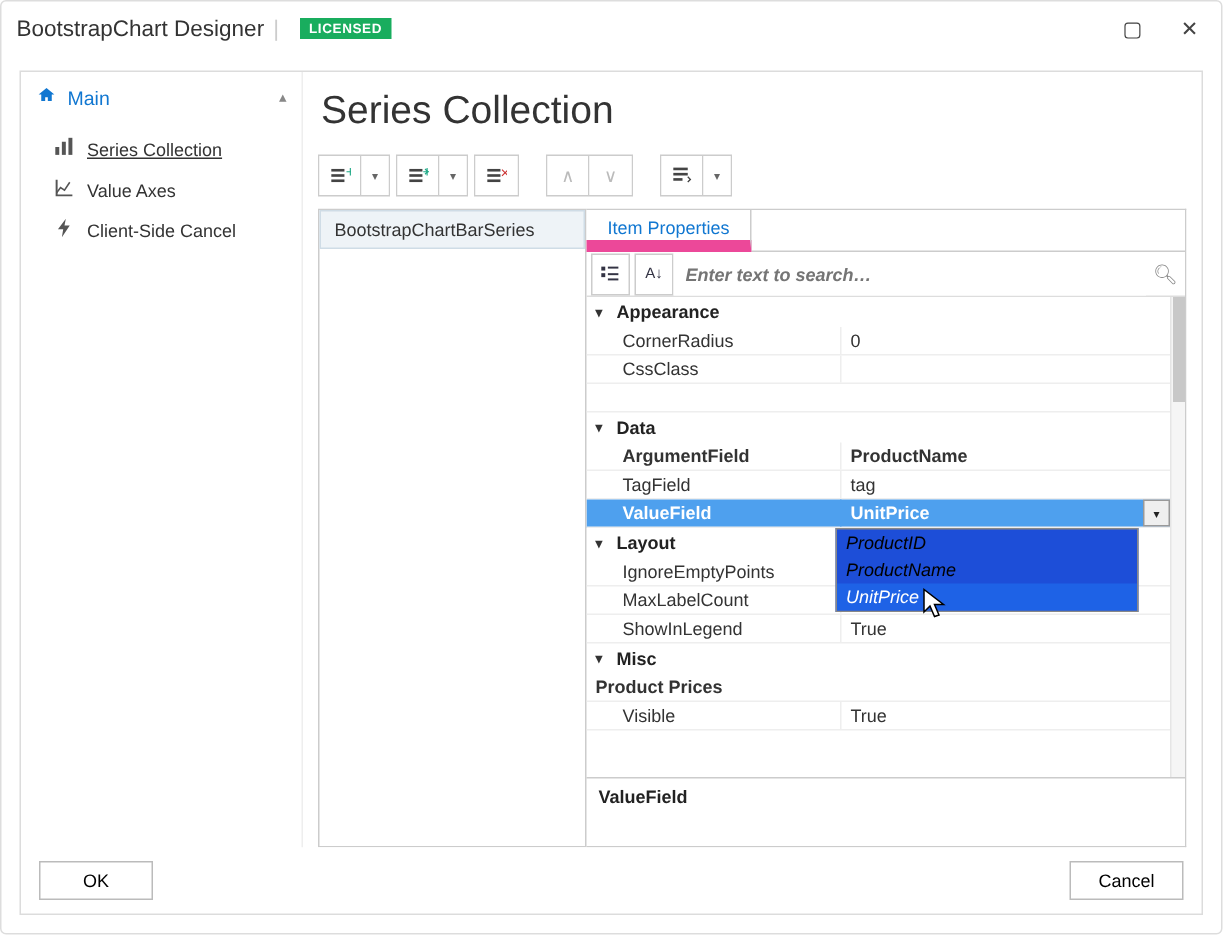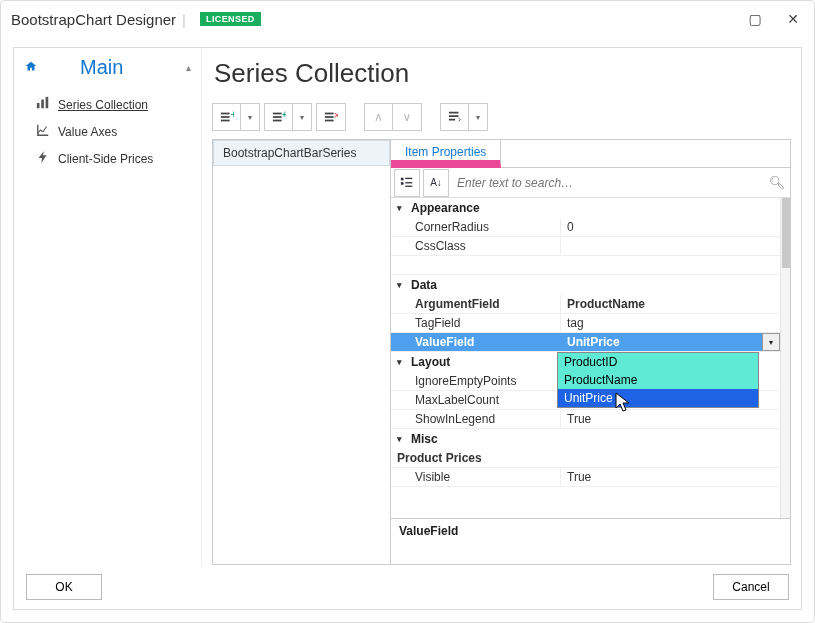--- a/index.html
+++ b/index.html
@@ -9,21 +9,21 @@
 .subtitle { font-size: 12px; color: #bbb; margin-left: 8px; }
 .divider { color: #ccc; margin: 0 6px; font-size: 15px; }
 .lic { background: #19ad5e; color: #fff; font-size: 9px; font-weight: bold; padding: 2px 6px; letter-spacing: 0.4px; margin-left: 8px; }
 .winbtns { margin-left: auto; display: flex; gap: 16px; }
 .winbtns span { width: 22px; text-align: center; font-size: 14px; color: #444; cursor: pointer; }
 .inner { position: absolute; top: 46px; left: 12px; right: 12px; bottom: 12px; border: 1px solid #dcdcdc; display: flex; flex-direction: column; }
 .main-row { flex: 1; display: flex; overflow: hidden; }
 .sidebar { width: 188px; border-right: 1px solid #eee; display: flex; flex-direction: column; }
 .sidebar-head { display: flex; align-items: center; padding: 8px 10px; color: #1177d1; font-size: 15px; }
 .sidebar-head .home-icon { margin-right: 7px; font-size: 15px; color:#1177d1; }
-.sidebar-head .label { color: #1177d1; font-size: 20px; margin-left: 35px; }
+.sidebar-head .label { color: #1177d1; font-size: 13px; }
 .sidebar-head .caret { margin-left: auto; color: #888; font-size: 10px; }
 .nav { padding: 4px 0; }
 .nav-item { display: flex; align-items: center; padding: 5px 8px 5px 22px; cursor: pointer; gap: 8px; color: #333; }
 .nav-item .icon { width: 14px; text-align: center; color: #555; font-size: 12px; }
 .nav-item .lbl.underline { text-decoration: underline; }
 .content { flex: 1; display: flex; flex-direction: column; overflow: hidden; }
 .h1 { font-size: 26px; font-weight: 300; color: #333; padding: 6px 0 14px 2px; }
 .toolbar { display: flex; gap: 4px; align-items: center; padding: 0 0 8px 0; }
 .tb-group { display: flex; border: 1px solid #ccc; height: 28px; }
 .tb-btn { width: 28px; display: flex; align-items: center; justify-content: center; border-right: 1px solid #ccc; background: #fff; cursor: pointer; color: #444; position: relative; }
@@ -32,40 +32,40 @@
 .tb-btn.disabled { color: #bbb; }
 .tb-spacer { width: 10px; }
 .workarea { flex: 1; display: flex; gap: 0; overflow: hidden; }
 .list { width: 179px; border: 1px solid #ccc; background: #fff; height: 100%; }
 .list-item { padding: 5px 9px; background: #eef3f7; border: 1px solid #cfdce6; color: #333; margin: 0; }
 .prop-pane { flex: 1; border: 1px solid #ccc; border-left: none; display: flex; flex-direction: column; overflow: visible; position: relative; }
 .tabrow { display: flex; border-bottom: 1px solid #ccc; height: 28px; }
 .tab { padding: 5px 14px 0 14px; color: #1177d1; border-right: 1px solid #ccc; background: #fff; border-bottom: 8px solid #ec4899; margin-bottom: -1px; font-size: 12px; }
 .searchrow { display: flex; align-items: center; border-bottom: 1px solid #ddd; height: 30px; }
 .sr-btn { width: 26px; height: 28px; display: flex; align-items: center; justify-content: center; border: 1px solid #ccc; margin: 0 0 0 3px; font-size: 11px; color: #334; cursor: pointer; }
-.sr-input { flex: 1; border: none; outline: none; padding: 0 8px; font-style: italic; color: #888; height: 28px; }
+.sr-input { flex: 1; border: none; outline: none; padding: 0 8px; font-style: italic; color: #888; height: 28px; font-weight: bold; }
 .sr-mag { width: 26px; text-align: center; color: #888; font-size: 13px; }
 .grid { flex: 1; overflow: hidden; position: relative; }
 .grid-body { position: absolute; top: 0; left: 0; right: 10px; bottom: 0; }
 .scrollbar { position: absolute; top: 0; right: 0; bottom: 0; width: 10px; background: #f5f5f5; border-left: 1px solid #e5e5e5; }
 .scroll-thumb { position: absolute; top: 0; width: 8px; left: 1px; height: 70px; background: #c8c8c8; }
 .cat { display: flex; align-items: center; padding: 3px 6px; font-weight: bold; color: #222; }
 .cat .arrow { width: 12px; font-size: 9px; color: #333; margin-right: 2px; }
 .prow { display: flex; align-items: flex-start; border-bottom: 1px solid #eee; min-height: 19px; }
 .prow .k { width: 170px; padding: 2px 4px 2px 24px; color: #333; border-right: 1px solid #eee; }
 .prow .v { flex: 1; padding: 2px 6px; color: #333; }
 .prow.bold .k, .prow.bold .v { font-weight: bold; }
 .prow.sel { background: #4ea0ee; color: #fff; }
 .prow.sel .k, .prow.sel .v { color: #fff; border-right-color: #4ea0ee; }
 .prow.sel { position: relative; }
 .dd-btn { position: absolute; right: 0; top: 0; bottom: 0; width: 18px; background: #efefef; border: 1px solid #999; display: flex; align-items: center; justify-content: center; font-size: 8px; color: #222; }
 .footer-desc { border-top: 1px solid #ccc; padding: 5px 8px 18px 8px; font-weight: bold; color: #222; height:46px; }
 .dlg-buttons { height: 44px; display: flex; align-items: center; justify-content: space-between; gap: 12px; padding: 0 12px; }
 .dlg-buttons button { width: 76px; height: 26px; border: 1px solid #bbb; background: #fff; cursor: pointer; font-size: 12px; }
-.dropdown { position: absolute; background: #5eead4; border: 1px solid #888; z-index: 50; }
+.dropdown { position: absolute; background: #1d4ed8; border: 1px solid #888; z-index: 50; font-style: italic; }
 .dropdown .opt { padding: 2px 6px; cursor: pointer; }
 .dropdown .opt.sel { background: #1e62e6; color: #fff; }
 .cursor-svg { position: absolute; z-index: 60; pointer-events: none; }
 svg.ico { width: 14px; height: 14px; }
 </style>
 </head>
 <body>
 
 <div class="titlebar">
   <span class="title">BootstrapChart Designer</span>
@@ -108,21 +108,21 @@
               </svg>
           </span>
           <span class="lbl">Value Axes</span>
         </div>
         <div class="nav-item">
           <span class="icon">
             <svg class="ico" viewBox="0 0 16 16">
                 <path fill="#555" d="M9 1L3 9h4l-1 6 6-9H8z"></path>
               </svg>
           </span>
-          <span class="lbl">Client-Side Prices</span>
+          <span class="lbl">Client-Side Cancel</span>
         </div>
       </div>
     </div>
 
     <div class="content" style="padding:4px 10px 0 10px;">
       <div class="h1">Series Collection</div>
 
       <div class="toolbar">
         <div class="tb-group">
           <div class="tb-btn">

